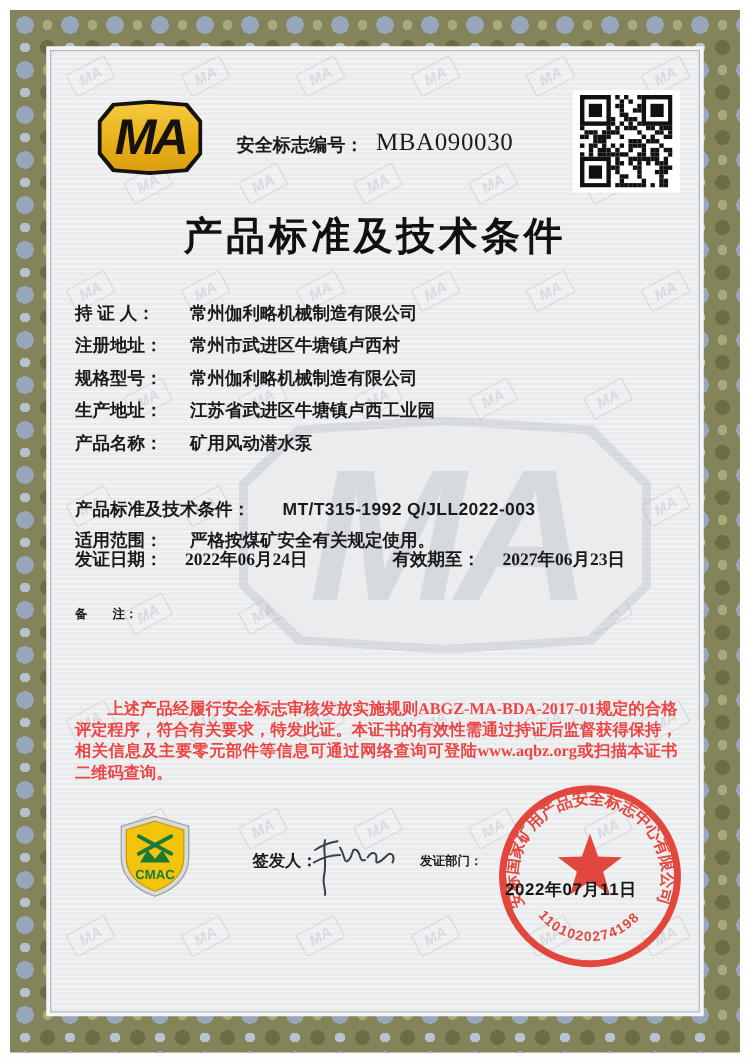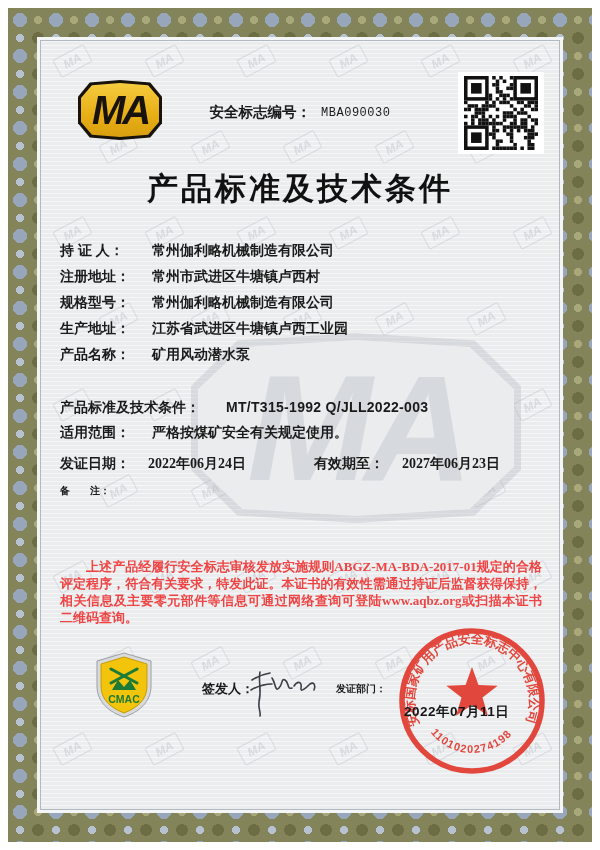--- a/index.html
+++ b/index.html
@@ -31,32 +31,32 @@
   .wm-big .t{font-size:150px;font-weight:900;font-style:italic;color:rgba(168,173,182,.30);letter-spacing:-8px;}
   .z{position:absolute;z-index:2;}
   
   .ma-badge{left:78px;top:80px;width:84px;height:60px;}
   .ma-badge .shape{position:absolute;inset:0;background:#17120c;
       clip-path:polygon(0% 28%,14% 4%,50% 0%,86% 4%,100% 28%,100% 72%,86% 96%,50% 100%,14% 96%,0% 72%);}
   .ma-badge .gold{position:absolute;inset:3px;background:linear-gradient(180deg,#f5cb3f 0%,#e7ae15 60%,#d99f10 100%);
       clip-path:polygon(0% 28%,14% 4%,50% 0%,86% 4%,100% 28%,100% 72%,86% 96%,50% 100%,14% 96%,0% 72%);}
   .ma-badge .txt{position:absolute;inset:0;display:flex;align-items:center;justify-content:center;
       font-weight:900;font-style:italic;font-size:40px;color:#17120c;letter-spacing:-3px;}
-  .hdr-line{left:0;right:0;top:103px;display:flex;justify-content:center;align-items:center;gap:10px;}
+  .hdr-line{left:0;right:0;top:103px;display:flex;justify-content:center;align-items:flex-end;gap:10px;}
   .hdr-lbl{font-weight:700;font-size:14.5px;}
-  .hdr-val{font-family:Liberation Mono, monospace;font-size:12px;letter-spacing:.5px;}
+  .hdr-val{font-family:Liberation Serif, serif;font-size:20px;letter-spacing:.5px;}
   .qr-box{left:458px;top:72px;width:86px;height:82px;background:#fff;display:flex;align-items:center;justify-content:center;}
   .title{left:0;right:0;top:168px;text-align:center;font-size:31px;font-weight:900;letter-spacing:3px;
          font-family:"Liberation Serif","DejaVu Serif",serif;color:#111;}
   .field-row{left:60px;display:flex;align-items:baseline;font-size:14px;}
   .field-row .lbl{width:92px;font-weight:700;flex:none;}
   .field-row.wide .lbl{width:auto;margin-right:26px;}
   .field-row .val{font-weight:700;font-family:"Liberation Serif","DejaVu Serif",serif;}
   .field-row .val.mono{font-family:"Liberation Sans","DejaVu Sans",sans-serif;letter-spacing:.3px;}
-  .dates-row{left:60px;top:455px;display:flex;font-size:14px;}
+  .dates-row{left:60px;top:439px;display:flex;font-size:14px;}
   .dates-row .lbl{font-weight:700;}
   .dates-row .val{font-weight:700;margin-left:18px;font-family:"Liberation Serif","DejaVu Serif",serif;}
   .dates-row .sp{width:68px;flex:none;}
   .remark{left:60px;top:484px;font-size:10px;font-weight:700;}
   .statement{left:60px;top:558px;width:482px;font-size:13px;line-height:17px;font-weight:700;
       text-align:justify;text-indent:2em;font-family:"Liberation Serif","DejaVu Serif",serif;color:#ef4444;}
   .sign-lbl{left:202px;top:680px;font-size:13px;font-weight:700;}
   .dept-lbl{left:336px;top:682px;font-size:10px;font-weight:700;}
   .sig{left:248px;top:658px;}
   .cmac{left:94px;top:652px;}

